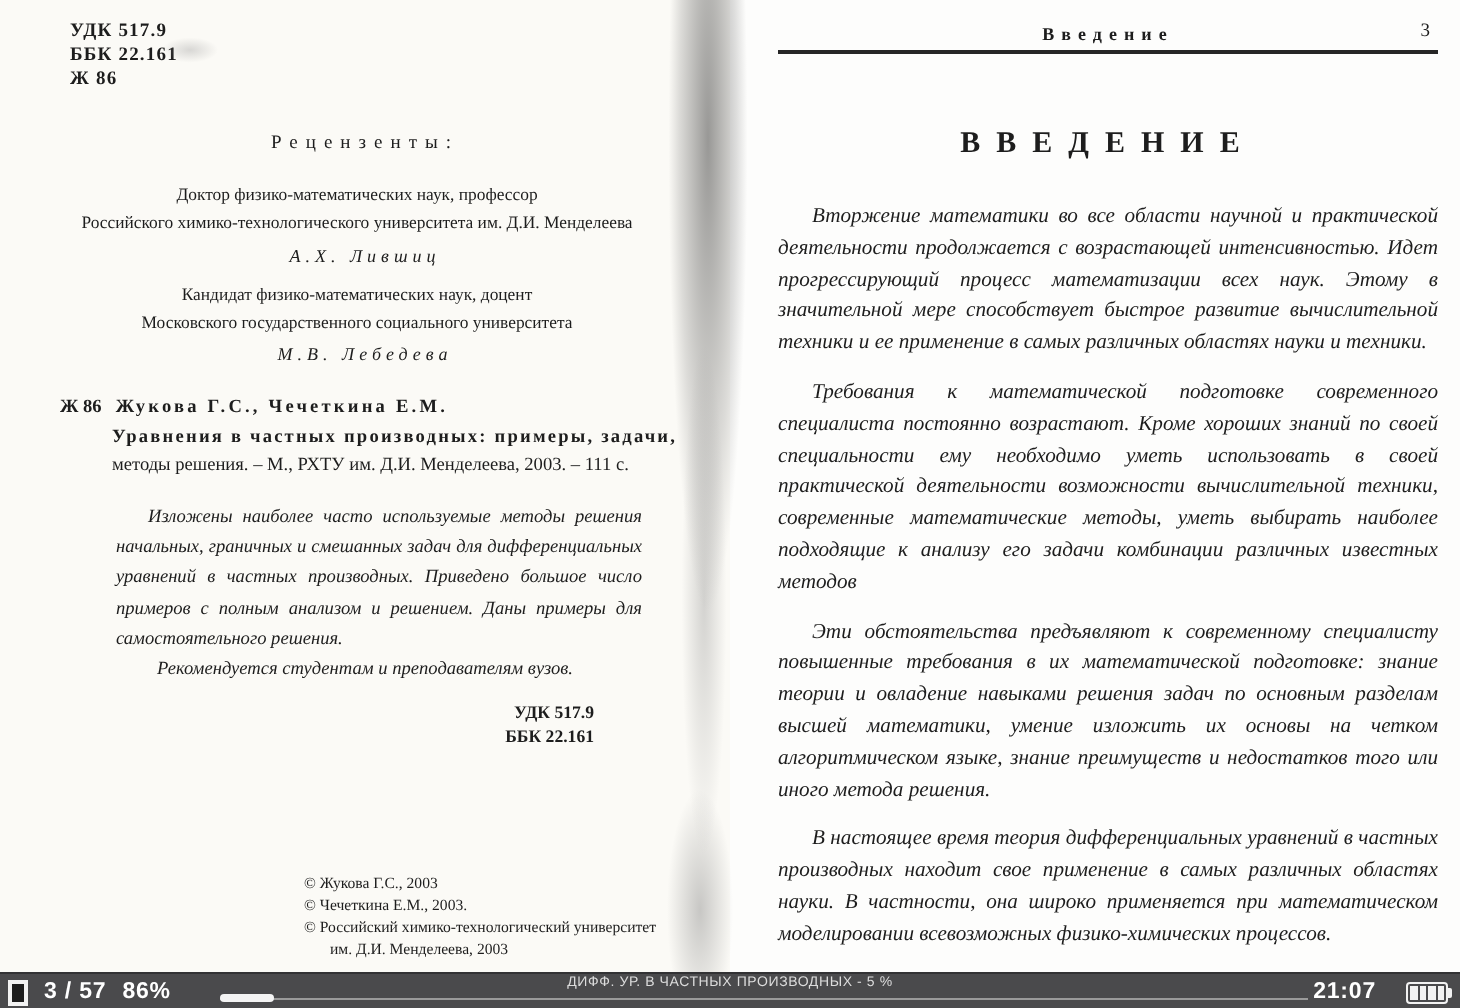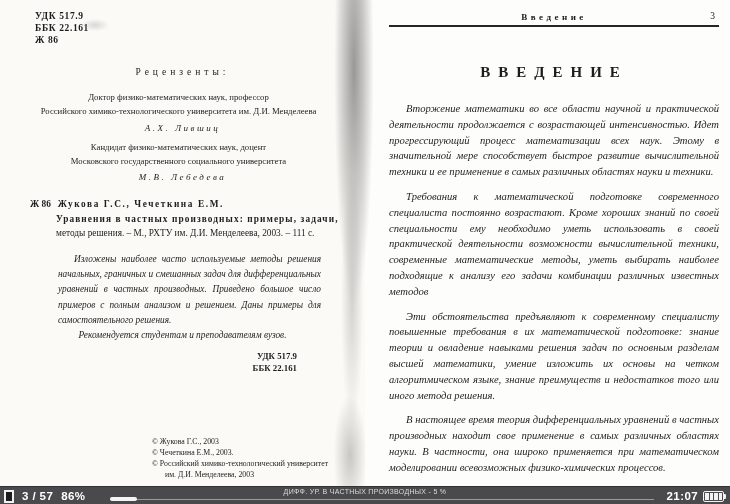--- a/index.html
+++ b/index.html
@@ -65,21 +65,21 @@
     background: #4a4a4c; border-top: 1px solid #323234;
     font-family: "Liberation Sans", sans-serif; color: #fff;
   }
   .sb-left { position: absolute; left: 4px; top: 0; height: 18px; display: flex; align-items: center; gap: 8px; }
   .page-icon { width: 10px; height: 13px; border: 2px solid #f2f2f2; background: #1d1d1d; }
   .sb-pages, .sb-zoom { font-size: 11.5px; font-weight: bold; letter-spacing: 0.4px; }
   .sb-title { position: absolute; left: 0; top: 1px; width: 100%; text-align: center; font-size: 7px; color: #dcdcdc; letter-spacing: 0.3px; }
   .sb-progress { position: absolute; left: 110px; right: 76px; top: 10px; height: 4px; }
   .sb-progress-track { position: absolute; left: 0; right: 0; top: 2px; height: 1px; background: #9a9a9a; }
   .sb-progress-fill { position: absolute; left: 0; top: 0; height: 4px; background: #f4f4f4; border-radius: 2px; width: 5%; }
-  .sb-right { position: absolute; right: 4px; top: 0; height: 18px; display: flex; align-items: center; gap: 5px; }
+  .sb-right { position: absolute; right: 4px; top: 0; height: 18px; display: flex; align-items: center; gap: 15px; }
   .sb-time { font-size: 11.5px; font-weight: bold; letter-spacing: 0.4px; }
   .battery { display: flex; align-items: center; }
   .battery-body { width: 21px; height: 11px; border: 1px solid #f2f2f2; border-radius: 2px; display: flex; align-items: center; gap: 1px; padding: 1px; }
   .battery-bar { width: 4px; height: 7px; background: #f2f2f2; }
   .battery-nub { width: 2px; height: 5px; background: #f2f2f2; border-radius: 0 1px 1px 0; }
 </style>
 </head>
 <body>
 
 <div id="screen">

